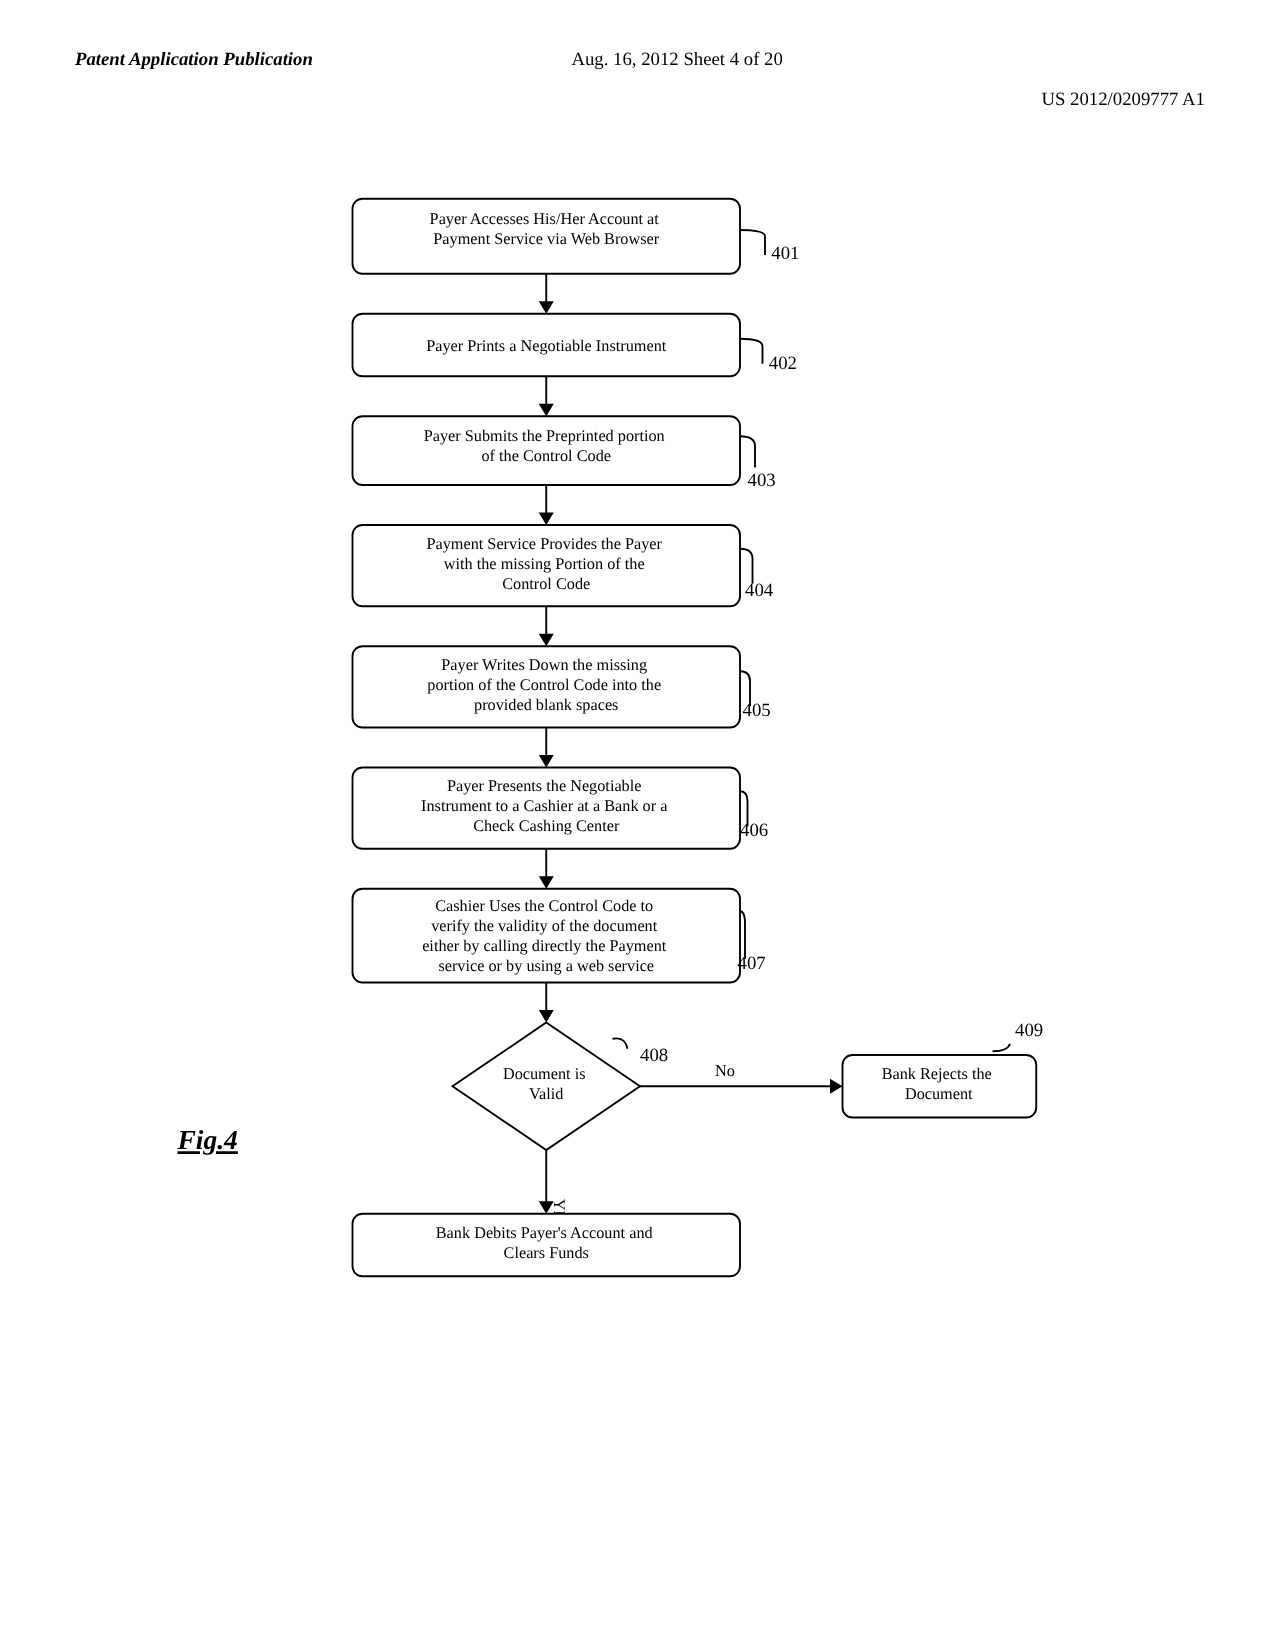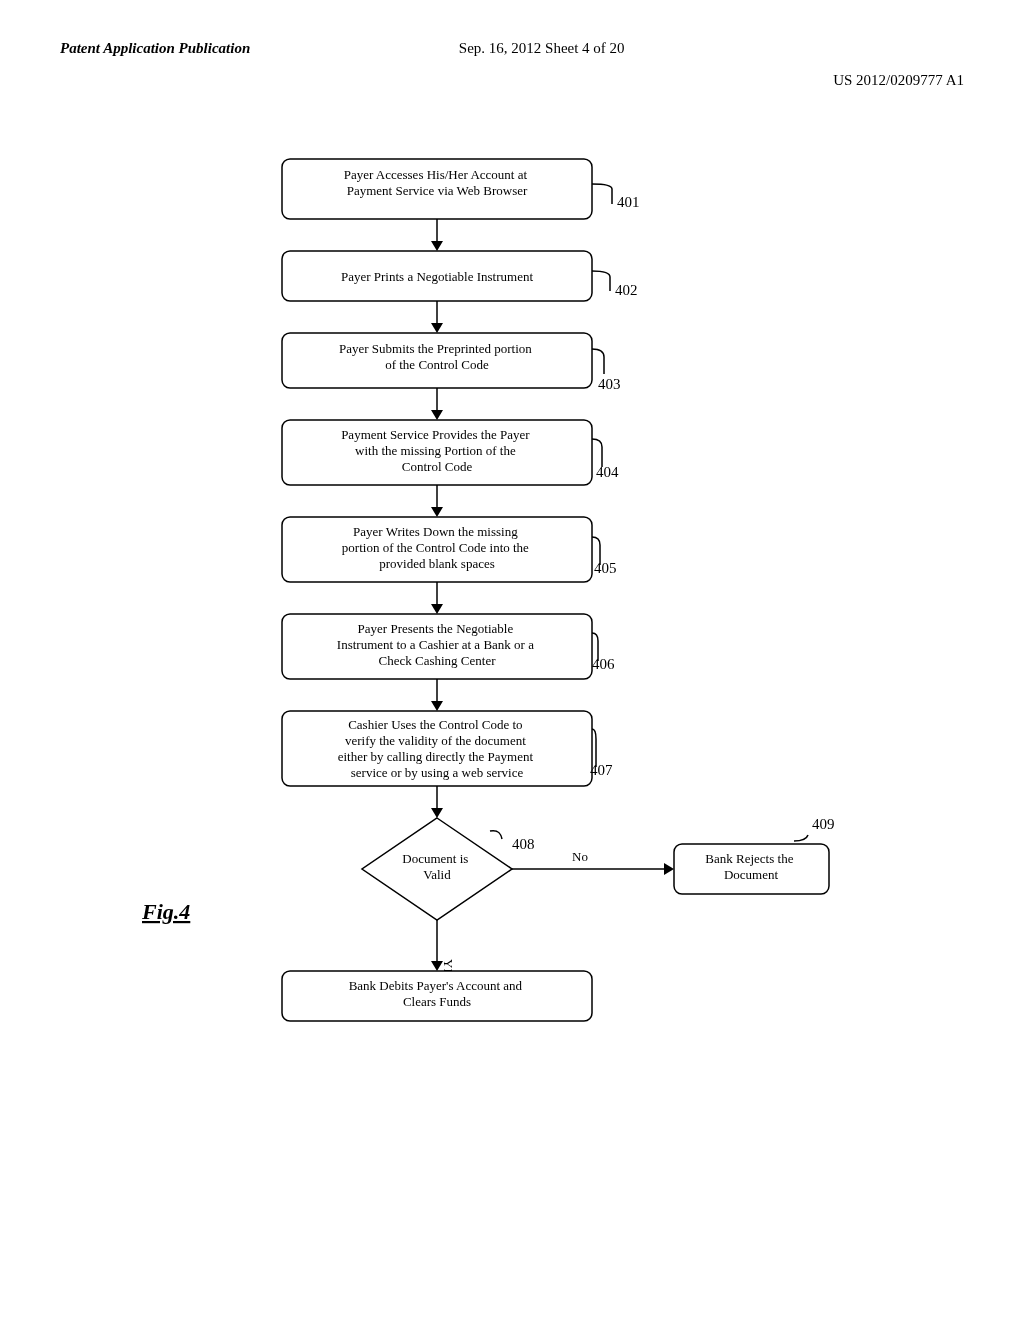--- a/index.html
+++ b/index.html
@@ -48,21 +48,21 @@
       margin: 0 auto;
     }
   </style>
 </head>
 <body>
 
 <div class="page">
 
   <div class="header">
     <div class="header-left">Patent Application Publication</div>
-    <div class="header-center">Sep. 16, 2012  Sheet 4 of 20</div>
+    <div class="header-center">Aug. 16, 2012  Sheet 4 of 20</div>
     <div class="header-right">US 2012/0209777 A1</div>
   </div>
 
   <svg class="flowchart-svg" width="860" height="1140" viewBox="0 0 860 1140">
 
     <rect x="200" y="10" width="310" height="60" rx="8" ry="8" fill="white" stroke="black" stroke-width="1.5"></rect>
     <text x="355" y="30" text-anchor="middle" font-family="Times New Roman, serif" font-size="13">
       <tspan x="355" dy="0">Payer Accesses His/Her Account at</tspan>
       <tspan x="355" dy="16">Payment Service via Web Browser</tspan>
     </text>

